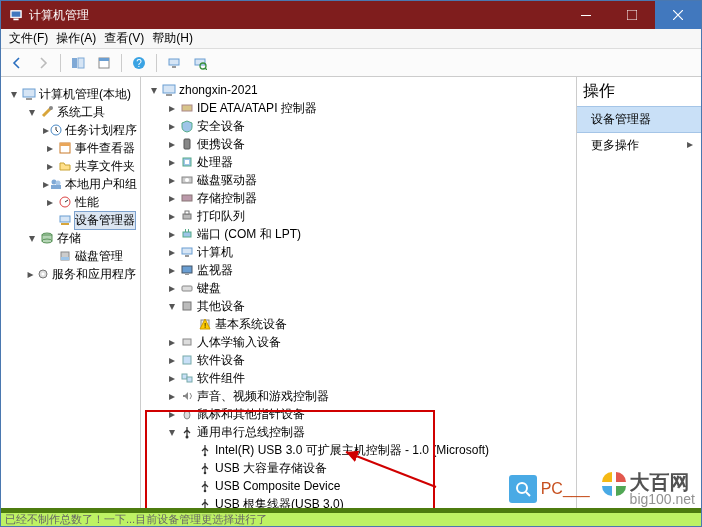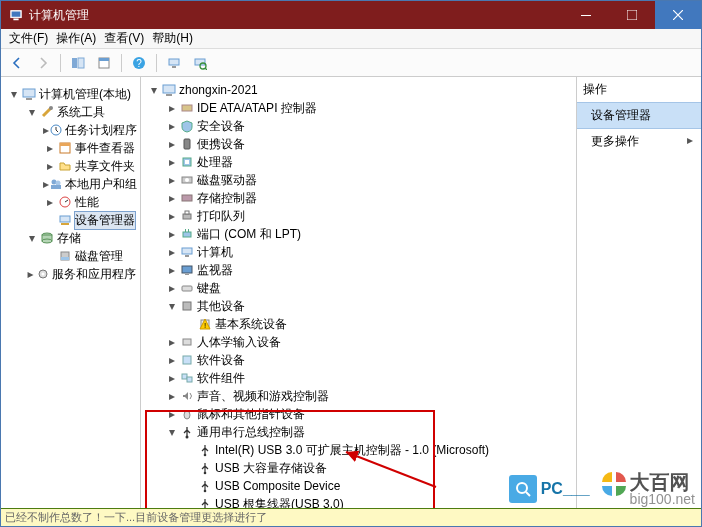--- a/index.html
+++ b/index.html
@@ -13,35 +13,35 @@
   .btn.close { background: #4178be; }
   .menubar { height: 20px; display: flex; align-items: center; padding: 0 4px; border-bottom: 1px solid #ddd; background:#f7f7f7;}
   .menubar span { padding: 1px 4px; }
   .toolbar { height: 28px; display: flex; align-items: center; gap: 2px; padding: 0 4px; border-bottom: 1px solid #ccc; background:#fbfbfb; }
   .toolbar .tbtn { width: 24px; height: 24px; display:flex; align-items:center; justify-content:center; border:1px solid transparent; }
   .toolbar .sep { width:1px; height:18px; background:#ccc; margin:0 3px; }
   .body { display: flex; height: calc(100% - 28px - 20px - 28px - 18px); }
   .leftpane { width: 140px; border-right: 1px solid #ccc; overflow:auto; padding: 4px 0; }
   .midpane { flex: 1; border-right: 1px solid #ccc; overflow:auto; position:relative;}
   .rightpane { width: 124px; padding: 0; overflow:auto;}
-  .status { height: 18px; border-top:1px solid #4d7c0f; font-size:11px; color:#666; padding:0 4px; display:flex; align-items:center; background:#fef9c3;}
+  .status { height: 18px; border-top:5px solid #4d7c0f; font-size:11px; color:#666; padding:0 4px; display:flex; align-items:center; background:#bef264;}
   .tree { padding: 4px 4px 4px 6px; }
   .node { display:flex; align-items:center; height:18px; white-space:nowrap; }
   .node .tw { width:14px; display:inline-flex; align-items:center; justify-content:center; color:#555;}
   .node .ic { width:16px; height:16px; display:inline-flex; align-items:center; justify-content:center; margin-right:2px;}
   .highlighted .lbl { background:#dce6f2; outline:1px solid #7da2ce;}
   .indent1 { padding-left: 18px; }
   .indent2 { padding-left: 36px; }
   .redbox { position:absolute; border:2px solid #d00000; pointer-events:none; }
   .arrow { position:absolute; pointer-events:none; }
-  .rp-head { font-size:12px; padding:4px 6px; }
+  .rp-head { font-size:16px; padding:4px 6px; }
   .rp-item { padding: 4px 8px 4px 14px; font-size:12px;}
   .rp-item.sel { background:#c9e0f7; border-top:1px solid #a5c5e7; border-bottom:1px solid #a5c5e7;}
   .watermark { position:absolute; right:6px; bottom:20px; display:flex; align-items:center; gap:12px; opacity:0.92;}
-  .wm1 { display:flex; align-items:center; font-size:16px; color:#0369a1; font-weight:700; }
+  .wm1 { display:flex; align-items:center; font-size:16px; color:#c2410c; font-weight:400; }
   .wm1 .sq { width:28px;height:28px;background:#3aa3e3;display:flex;align-items:center;justify-content:center;border-radius:3px;margin-right:4px;}
   .wm2 { display:flex; align-items:flex-start; font-size:20px; color:#444; font-weight:bold;}
   .wm2 .logo { width:24px;height:24px; margin-right:4px; position:relative;}
   .wm2 .logo .q { position:absolute; width:10px;height:10px; }
   svg { display:block; }
 </style>
 </head>
 <body>
 
 <div class="window">

